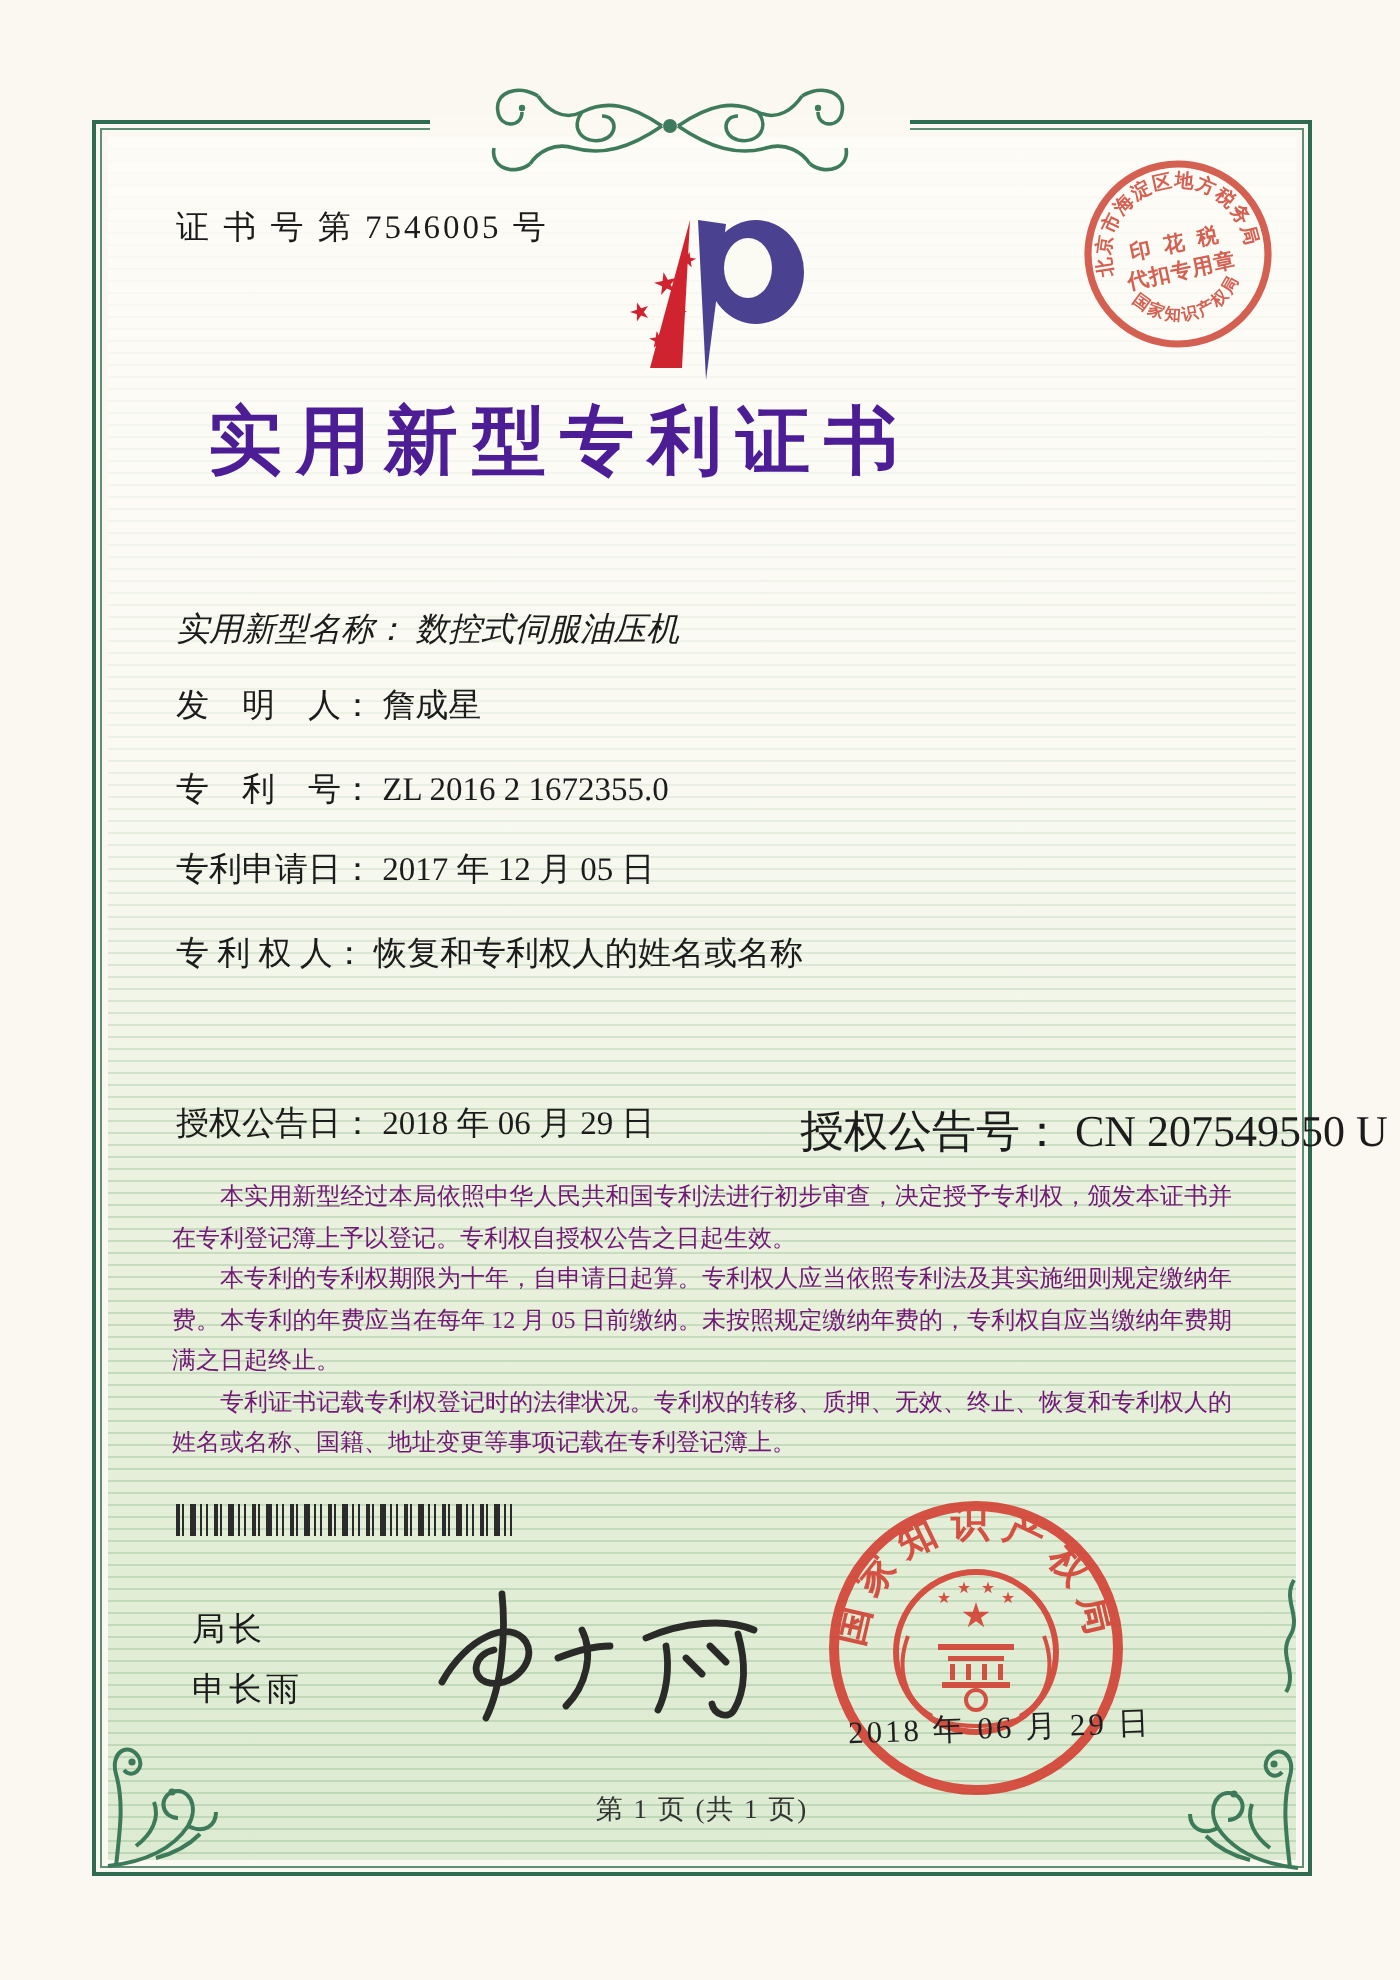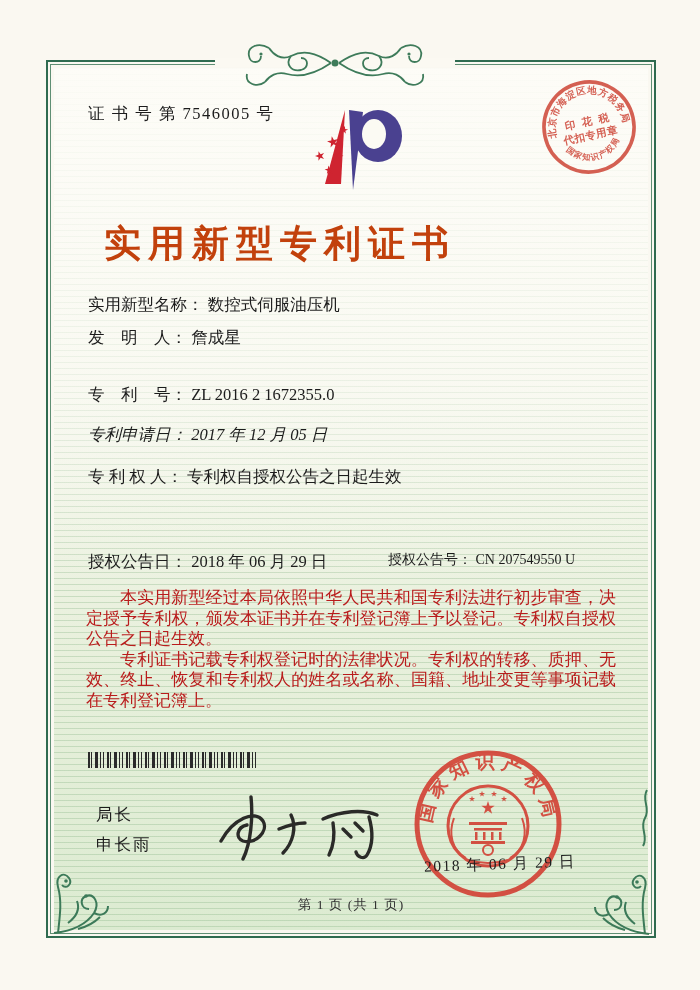--- a/index.html
+++ b/index.html
@@ -7,28 +7,28 @@
   .page{position:relative;width:700px;height:990px;overflow:hidden;}
   .frame-outer{position:absolute;left:46px;top:60px;width:606px;height:874px;border:2px solid #2f6b50;}
   .frame-inner{position:absolute;left:2px;top:2px;right:2px;bottom:2px;border:1px solid #5f8f74;}
   .paper{position:absolute;left:3px;top:3px;right:3px;bottom:3px;
     background:
       linear-gradient(180deg, rgba(253,252,247,.95) 0%, rgba(253,252,247,.6) 36%, rgba(253,252,247,0) 60%),
       repeating-linear-gradient(180deg, rgba(122,172,122,.30) 0px, rgba(122,172,122,.30) 1px, rgba(255,255,255,0) 1px, rgba(255,255,255,0) 6px),
       linear-gradient(180deg, #fbfaf3 0%, #f3f5e9 38%, #e8f0dc 68%, #dcebd1 100%);}
   .abs{position:absolute;}
   .cert-no{left:88px;top:103px;font-size:16.5px;letter-spacing:1.5px;}
-  .title{left:0;top:219px;width:560px;text-align:center;font-size:37px;font-weight:bold;letter-spacing:7px;color:#c2410c;}
+  .title{left:0;top:196px;width:560px;text-align:center;font-size:37px;font-weight:bold;letter-spacing:7px;color:#4c1d95;}
   .row{left:88px;font-size:16.5px;white-space:nowrap;}
   .row .lab{display:inline-block;}
   .row .val{display:inline-block;}
   .addr-row{white-space:normal;}
   .addr-row .val{vertical-align:top;width:452px;line-height:22px;white-space:normal;}
-  .grant-no{left:388px;top:551px;font-size:14px;white-space:nowrap;}
-  .paras{left:86px;top:588px;width:530px;font-size:17px;line-height:20.5px;text-align:justify;color:#b91c1c;}
+  .grant-no{left:400px;top:551px;font-size:22px;white-space:nowrap;}
+  .paras{left:86px;top:588px;width:530px;font-size:12px;line-height:20.5px;text-align:justify;color:#701a75;}
   .paras p{margin:0;text-indent:2em;}
   .barcode{left:88px;top:752px;width:170px;height:16px;
     background:repeating-linear-gradient(90deg,#2b2b2b 0 2px,transparent 2px 3px,#2b2b2b 3px 4px,transparent 4px 7px,#2b2b2b 7px 10px,transparent 10px 12px,#2b2b2b 12px 13px,transparent 13px 15px,#2b2b2b 15px 16px,transparent 16px 19px);}
   .sig-title{left:96px;top:804px;font-size:16.5px;letter-spacing:2px;}
   .sig-name{left:96px;top:834px;font-size:16.5px;letter-spacing:2px;}
   .seal-date{left:424px;top:854px;font-size:15.5px;letter-spacing:1.5px;color:#1f1f1f;transform:rotate(-2deg);white-space:nowrap;}
   .footer{left:46px;top:896px;width:610px;text-align:center;font-size:13.5px;letter-spacing:1px;color:#333;}
   svg{display:block;}
   .stamp-rot{transform:rotate(-12deg);}
 </style>
@@ -89,51 +89,52 @@
       <use href="#star5" transform="translate(50,36) scale(6) rotate(-12)"></use>
       <use href="#star5" transform="translate(61,24) scale(4.2) rotate(10)"></use>
       <use href="#star5" transform="translate(37,50) scale(5) rotate(-18)"></use>
       <use href="#star5" transform="translate(56,50) scale(4.5) rotate(15)"></use>
       <use href="#star5" transform="translate(46,64) scale(4.5) rotate(-8)"></use>
     </g>
   </svg>
 
   <div class="abs title">实用新型专利证书</div>
 
-  <div class="abs row" style="top:294px;">
+  <div class="abs row" style="top:304px;font-style:italic;">
     <span class="lab">实用新型名称：</span>
     <span class="val">数控式伺服油压机</span>
   </div>
-  <div class="abs row" style="top:327px;">
+  <div class="abs row" style="top:342px;">
     <span class="lab">发　明　人：</span>
     <span class="val">詹成星</span>
   </div>
   <div class="abs row" style="top:384px;">
     <span class="lab">专　利　号：</span>
     <span class="val">ZL 2016 2 1672355.0</span>
   </div>
-  <div class="abs row" style="top:424px;font-style:italic;">
+  <div class="abs row" style="top:424px;">
     <span class="lab">专利申请日：</span>
     <span class="val">2017 年 12 月 05 日</span>
   </div>
   <div class="abs row" style="top:466px;">
     <span class="lab">专 利 权 人：</span>
-    <span class="val">专利权自授权公告之日起生效</span>
+    <span class="val">恢复和专利权人的姓名或名称</span>
   </div>
   <div class="abs row" style="top:551px;">
     <span class="lab">授权公告日：</span>
     <span class="val">2018 年 06 月 29 日</span>
   </div>
   <div class="abs grant-no">
     <span class="lab">授权公告号：</span>
     <span class="val">CN 207549550 U</span>
   </div>
 
   <div class="abs paras">
     <p>本实用新型经过本局依照中华人民共和国专利法进行初步审查，决定授予专利权，颁发本证书并在专利登记簿上予以登记。专利权自授权公告之日起生效。</p>
+    <p>本专利的专利权期限为十年，自申请日起算。专利权人应当依照专利法及其实施细则规定缴纳年费。本专利的年费应当在每年 12 月 05 日前缴纳。未按照规定缴纳年费的，专利权自应当缴纳年费期满之日起终止。</p>
     <p>专利证书记载专利权登记时的法律状况。专利权的转移、质押、无效、终止、恢复和专利权人的姓名或名称、国籍、地址变更等事项记载在专利登记簿上。</p>
   </div>
 
   <div class="abs barcode"></div>
 
   <div class="abs sig-title">局长</div>
   <div class="abs sig-name">申长雨</div>
   <svg class="abs" style="left:203px;top:789px;" width="198" height="78" viewBox="0 0 190 78">
     <g fill="none" stroke="#2a2a28" stroke-width="3.4" stroke-linecap="round">
       <path d="M14 52 C 26 30 48 20 56 32 C 62 42 48 56 36 52 C 28 49 30 38 40 36 M 44 8 C 46 28 44 54 36 70"></path>

